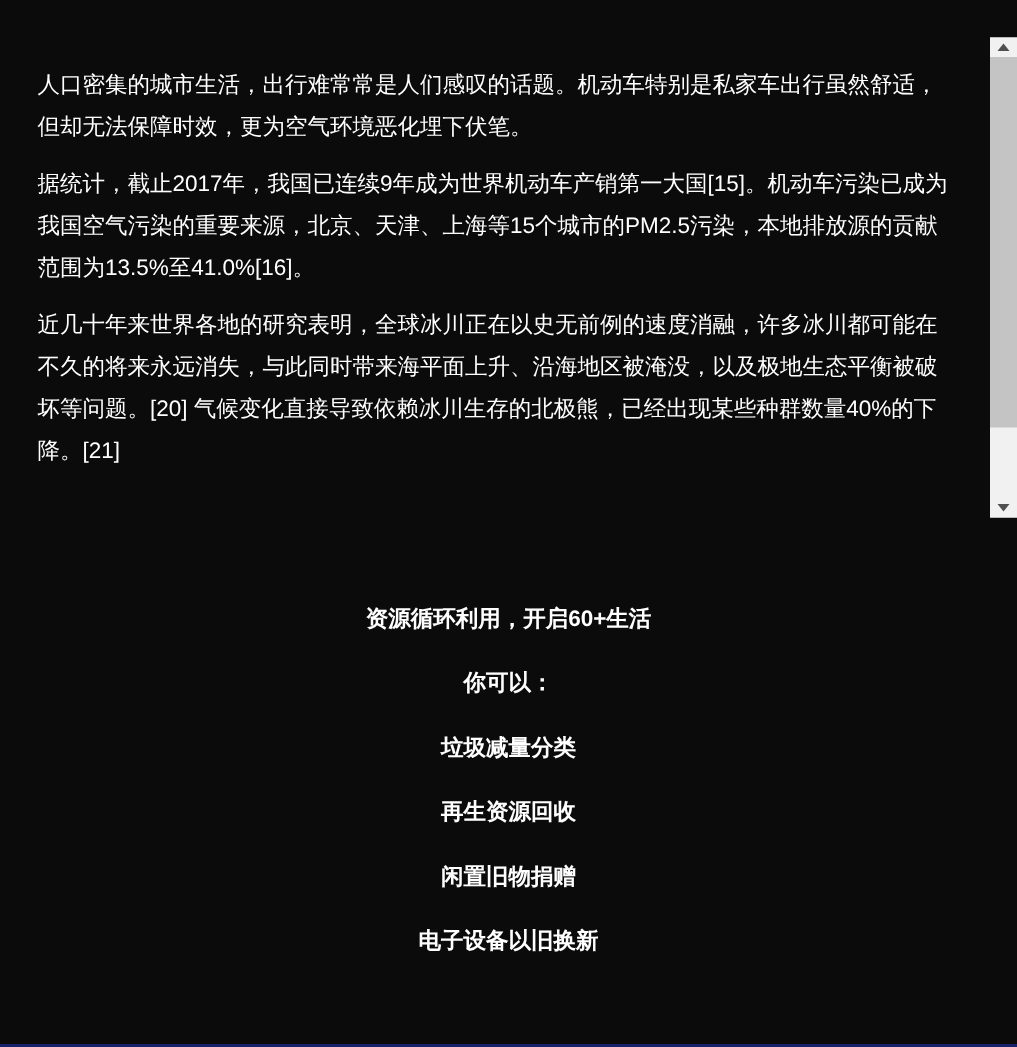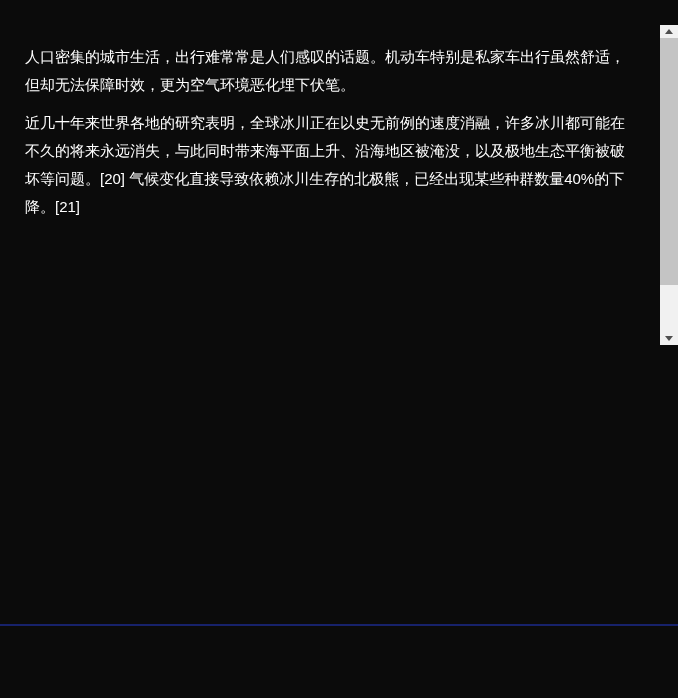--- a/index.html
+++ b/index.html
@@ -3,21 +3,21 @@
 <meta charset="utf-8">
 <style>
   html, body {
     margin: 0;
     padding: 0;
     background: #0b0b0b;
   }
   .stage {
     position: relative;
     width: 678px;
-    height: 626px;
+    height: 698px;
     background: #0b0b0b;
     overflow: hidden;
     font-family: "Liberation Sans", "DejaVu Sans", sans-serif;
   }
   
   .scroll-area {
     position: absolute;
     top: 25px;
     left: 0;
     width: 660px;
@@ -101,30 +101,39 @@
   }
 </style>
 </head>
 <body>
 
 <div class="stage">
 
   <div class="scroll-area">
     <div class="article">
       <p>人口密集的城市生活，出行难常常是人们感叹的话题。机动车特别是私家车出行虽然舒适，但却无法保障时效，更为空气环境恶化埋下伏笔。</p>
+      <p>据统计，截止2017年，我国已连续9年成为世界机动车产销第一大国[15]。机动车污染已成为我国空气污染的重要来源，北京、天津、上海等15个城市的PM2.5污染，本地排放源的贡献范围为13.5%至41.0%[16]。</p>
       <p>近几十年来世界各地的研究表明，全球冰川正在以史无前例的速度消融，许多冰川都可能在不久的将来永远消失，与此同时带来海平面上升、沿海地区被淹没，以及极地生态平衡被破坏等问题。[20] 气候变化直接导致依赖冰川生存的北极熊，已经出现某些种群数量40%的下降。[21]</p>
     </div>
   </div>
 
   <div class="scrollbar">
     <div class="scroll-btn up">
       <span class="tri-up"></span>
     </div>
     <div class="thumb"></div>
     <div class="scroll-btn down">
       <span class="tri-down"></span>
     </div>
   </div>
 
+  <div class="headings">
+    <div class="h">资源循环利用，开启60+生活</div>
+    <div class="h">你可以：</div>
+    <div class="h">垃圾减量分类</div>
+    <div class="h">再生资源回收</div>
+    <div class="h">闲置旧物捐赠</div>
+    <div class="h">电子设备以旧换新</div>
+  </div>
 
   <div class="bottom-strip"></div>
 
 </div>
 
 </body></html>

